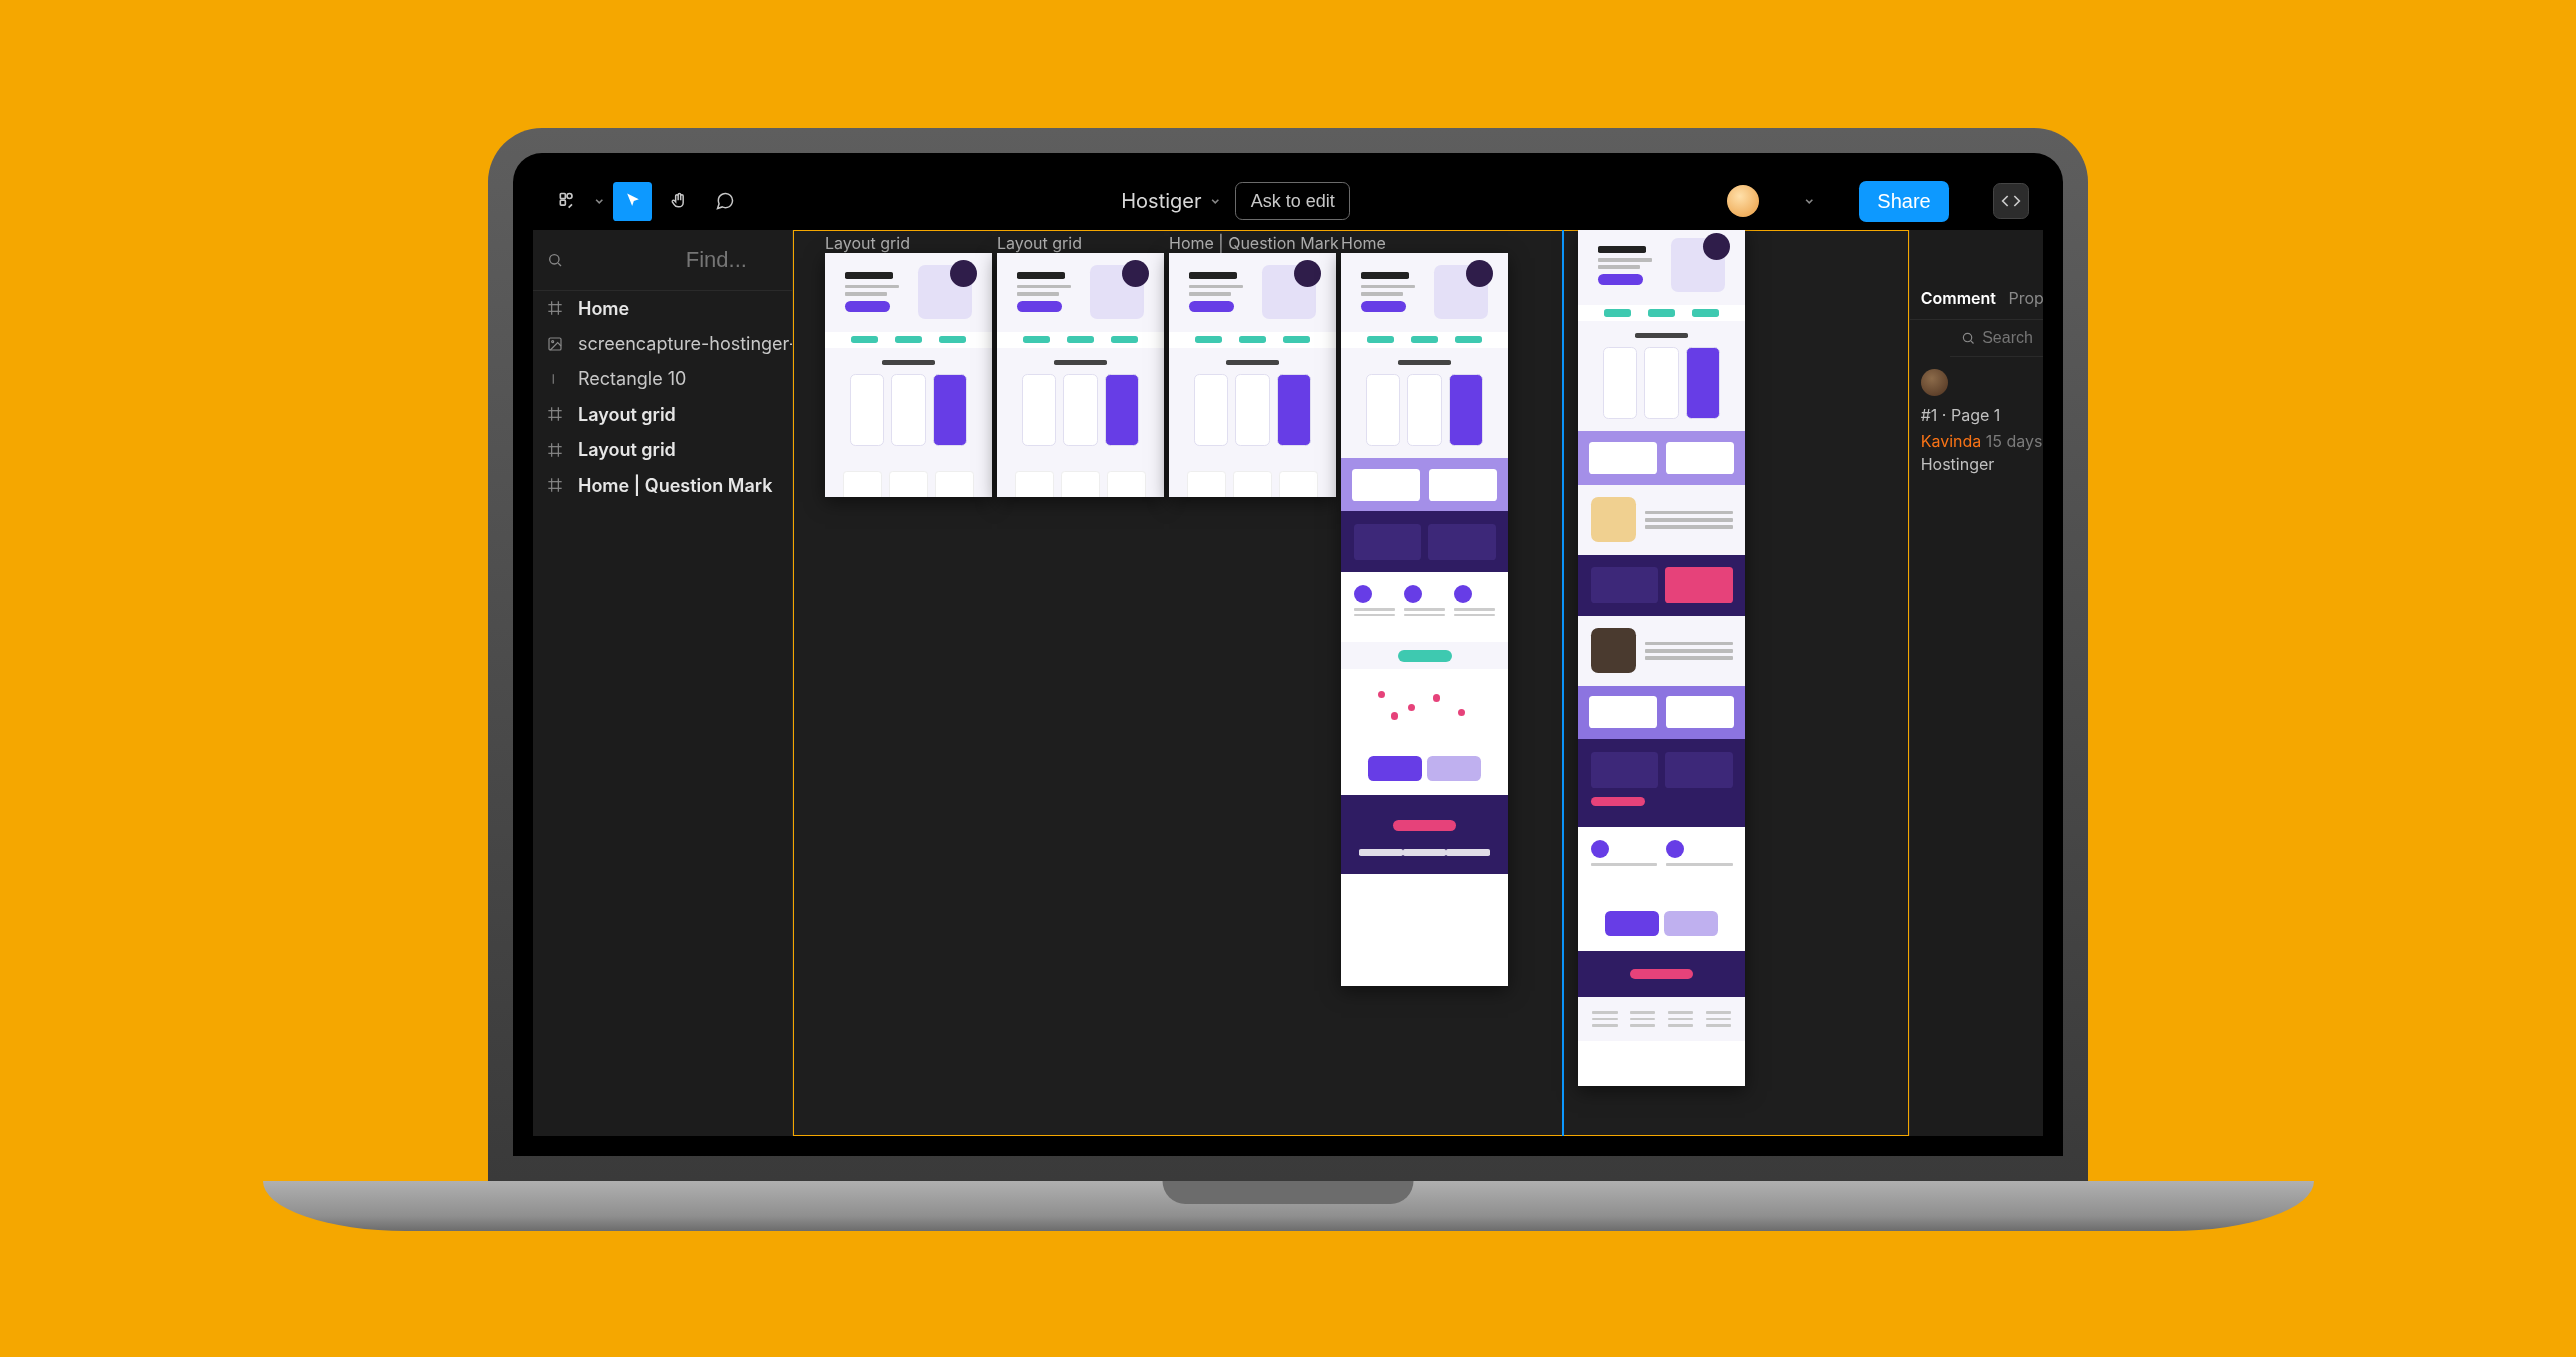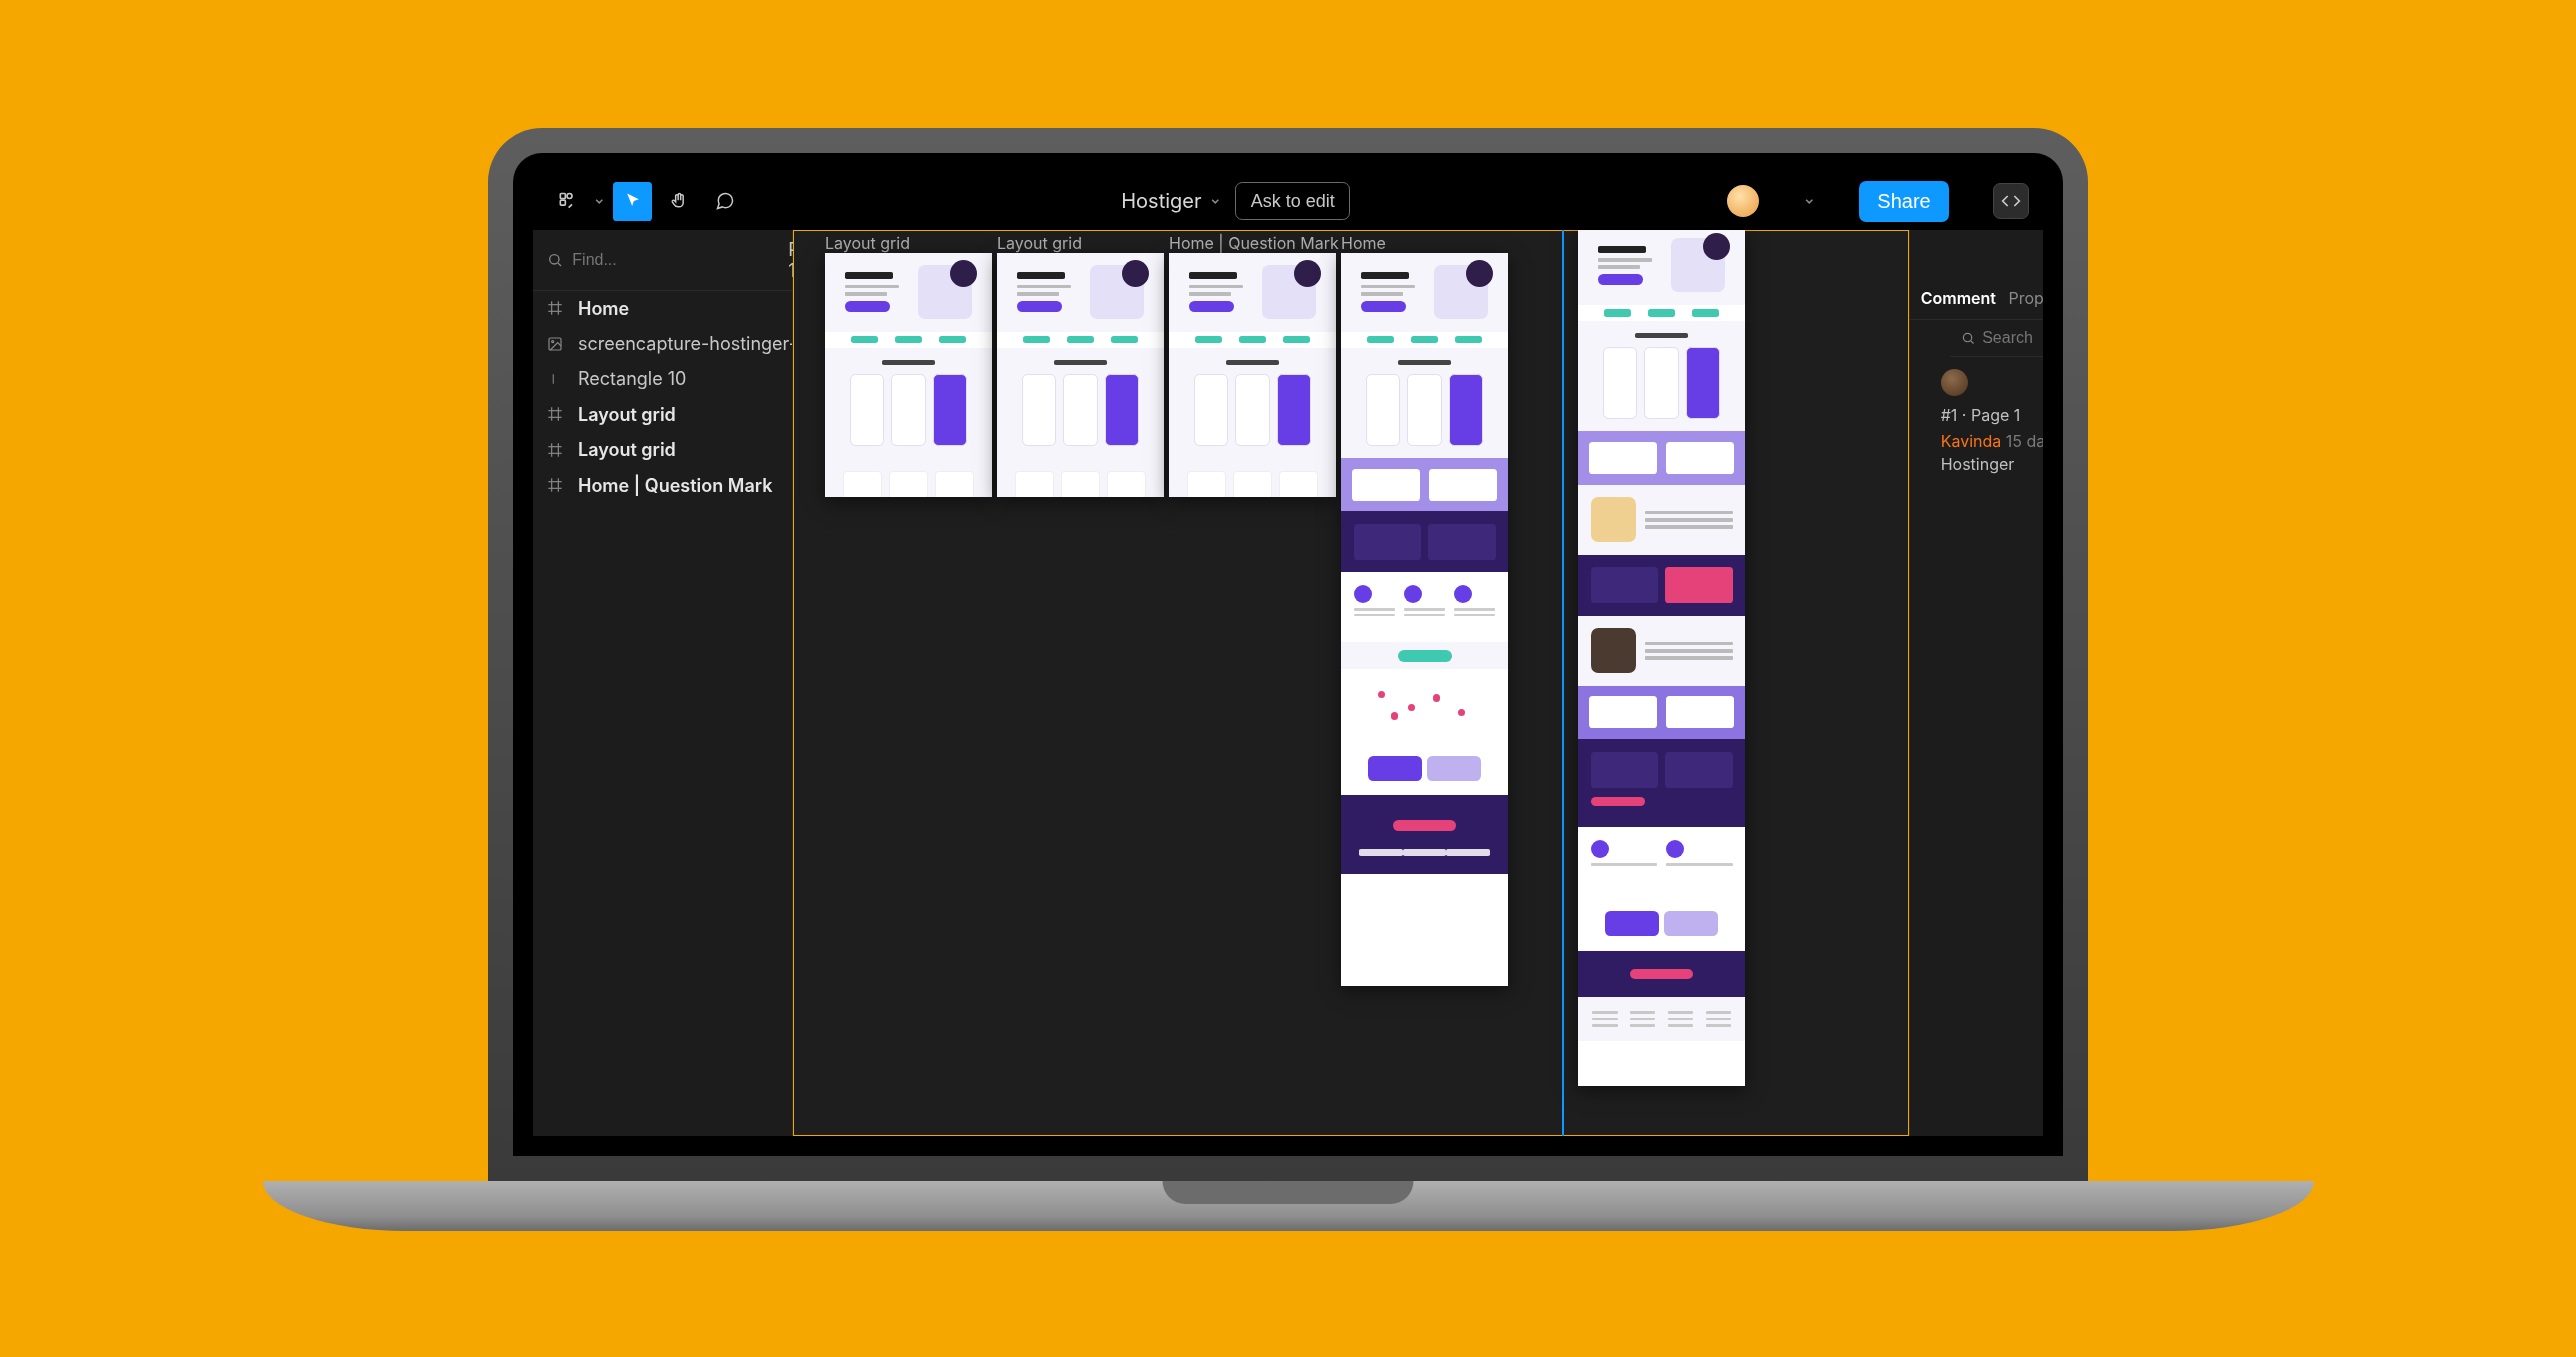--- a/index.html
+++ b/index.html
@@ -134,22 +134,23 @@
     }
     .lp-header {
         display: flex; align-items: center; padding: 9px 14.3px;
         gap: 9px;
         border-bottom: 0.9px solid #2a2a2a;
         color: #888;
     }
     .lp-header input {
         flex: 1;
         background: transparent; border: none; color: #c8c8c8;
-        font-size: 16px;
+        font-size: 22px;
         outline: none;
+        text-align: center;
     }
     .page-sel { color: #c8c8c8; display: flex; gap: 5.4px; align-items: center; }
     .layer {
         display: flex; align-items: center; gap: 10.7px;
         padding: 7.2px 14.3px; color: #c8c8c8; font-size: 18px;
         white-space: nowrap; overflow: hidden; text-overflow: ellipsis;
     }
     .layer .ic { width: 20px; text-align: center; color: #888; flex: 0 0 20px; }
     .layer.bold span:last-child { font-weight: 600; color: #e6e6e6; }
 
@@ -232,21 +233,21 @@
         flex-direction: column;
         border-left: 0.9px solid #2a2a2a;
         overflow: hidden;
         font-size: 16px;
     }
     .rp-tabs { display:flex; gap:12.5px; padding:10.7px 10.7px; border-bottom:0.9px solid #2a2a2a; white-space:nowrap; }
     .rp-tabs .tab { color:#888;margin-top:48px; }
     .rp-tabs .tab.active { color:#fff; font-weight:600; }
     .rp-search { display:flex; align-items:center; gap:7.2px; padding:9px 10.7px; color:#888; border-bottom:0.9px solid #2a2a2a;margin-left:40px; }
     .rp-search input { flex:1; background:transparent; border:none; color:#c8c8c8; font-size:16px; outline:none; width: 54px; }
-    .comment { padding:12.5px 10.7px; color:#c8c8c8;margin-left:20px; }
+    .comment { padding:12.5px 10.7px; color:#c8c8c8; }
     .comment .av { width:27px; height:27px; border-radius:50%; background: radial-gradient(circle at 40% 35%, #8c6b4a 0%, #5a3d28 80%); margin-bottom:9px; }
     .comment .meta { color:#c0c0c0; margin-bottom:5.4px; }
     .comment .line { color:#c0c0c0; margin-bottom:3.6px; white-space:nowrap; }
     .comment .name { font-weight:400; color:#f97316; }
 
     svg { display: block; }
 </style>
 </head>
 <body>
 

